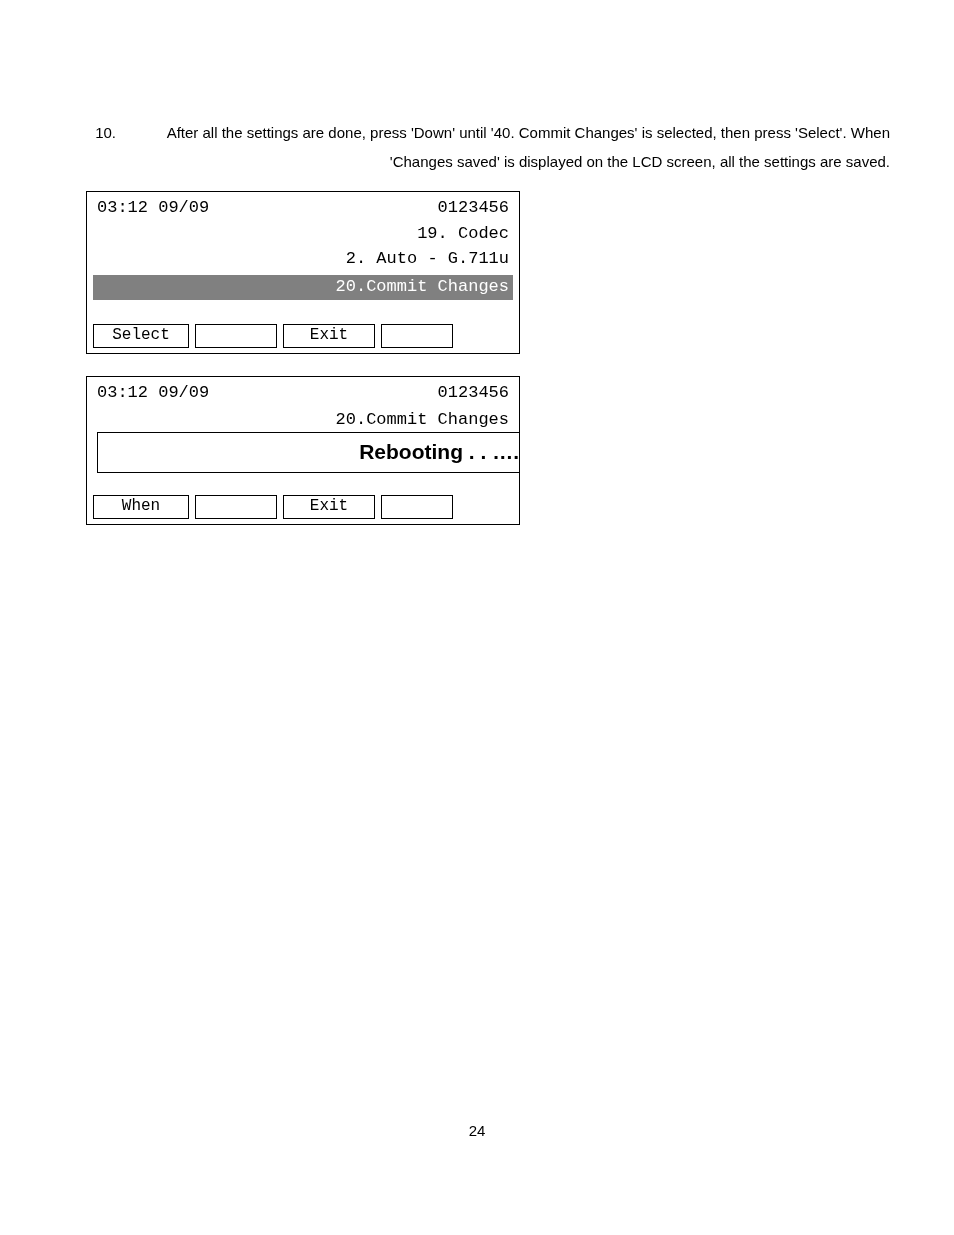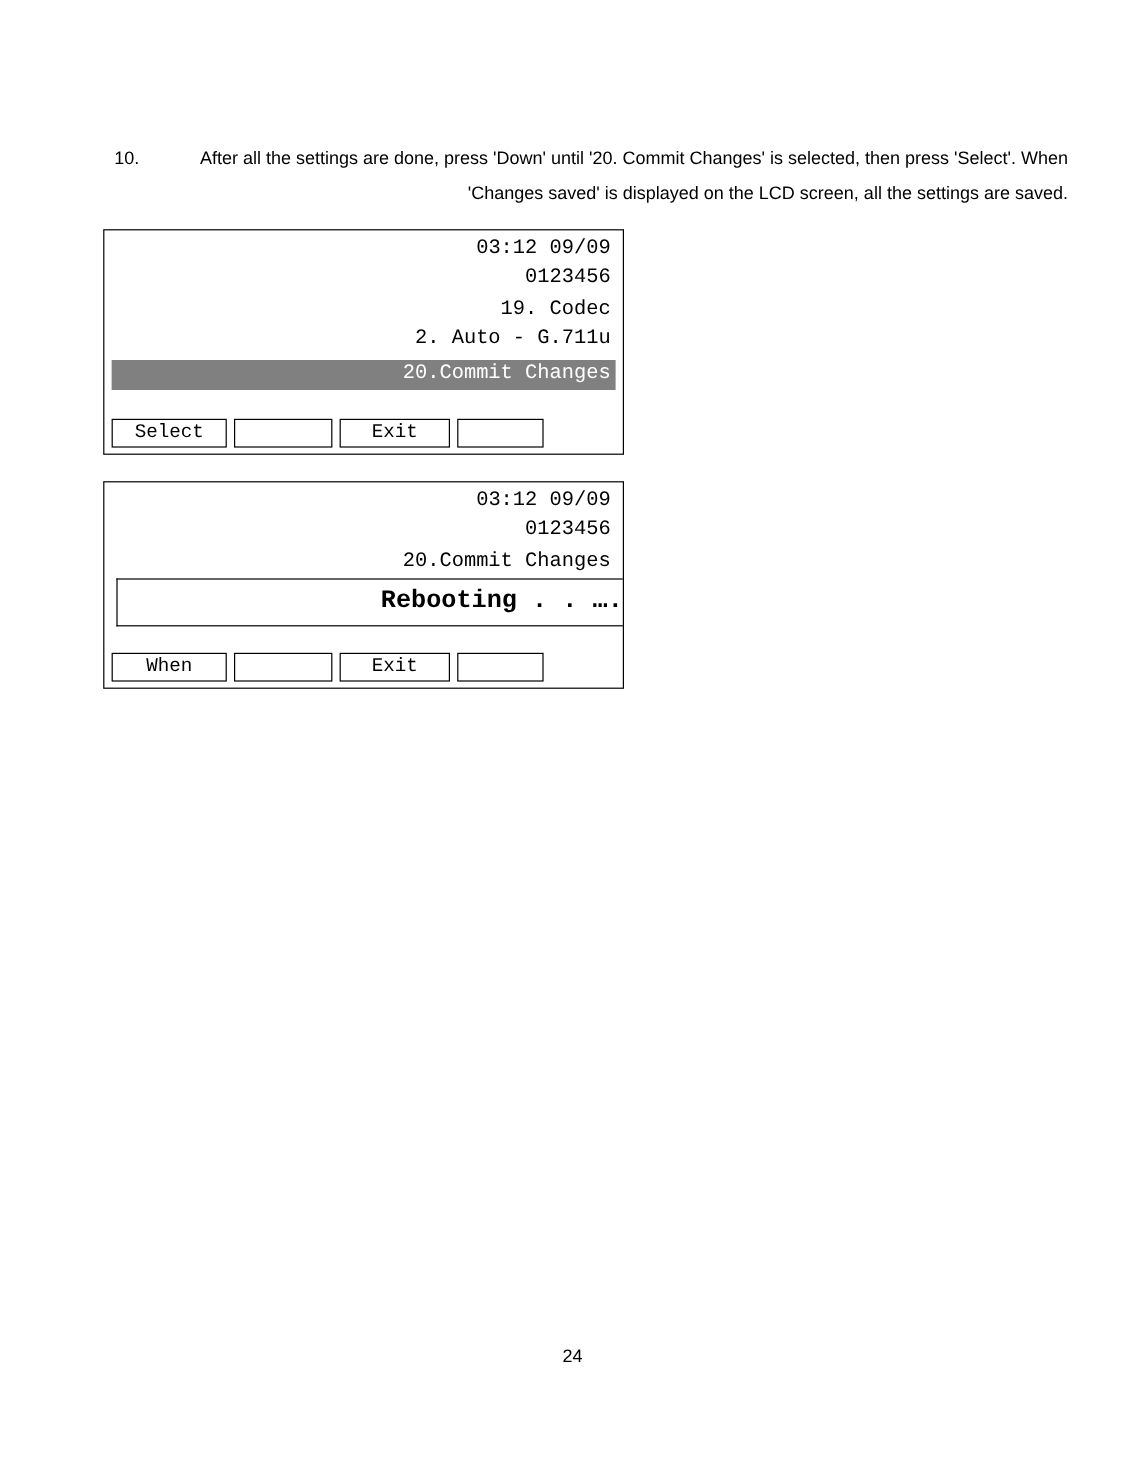--- a/index.html
+++ b/index.html
@@ -38,21 +38,20 @@
     margin: 14px 0 22px 26px;
     font-family: "Courier New", monospace;
     font-size: 17px;
     line-height: 1.45;
     position: relative;
   }
   .lcd-top {
     display: flex;
     justify-content: space-between;
     padding: 4px 10px 0 10px;
-    flex-direction: column;
   }
   .lcd-body {
     padding: 2px 10px 4px 10px;
   }
   .lcd-indent {
     padding-left: 30px;
   }
   .lcd-highlight {
     background: #808080;
     color: #fff;
@@ -77,42 +76,42 @@
   }
   .btn-w1 { width: 94px; }
   .btn-w2 { width: 80px; }
   .btn-w3 { width: 90px; }
   .btn-w4 { width: 70px; }
   .reboot-box {
     border: 1.5px solid #000;
     border-right: none;
     margin: 0 0 0 10px;
     padding: 4px 0 4px 12px;
-    font-family: Liberation Mono, monospace;
+    font-family: Liberation Sans, sans-serif;
     font-size: 21px;
     font-weight: bold;
   }
   .underline { text-decoration: underline; }
   .page-num {
     position: absolute;
     bottom: 96px;
     left: 0;
     width: 100%;
     text-align: center;
     font-size: 15px;
   }
 </style>
 </head>
 <body>
 
 <div class="page">
 
   <div class="list-item">
     <div class="list-num">10.</div>
-    <div class="list-text">After all the settings are done, press 'Down' until '20. Commit Changes' is selected, then press 'Select'. When 'Changes saved' is displayed on the LCD screen, all the settings are saved.</div>
+    <div class="list-text">After all the settings are done, press 'Down' until '40. Commit Changes' is selected, then press 'Select'. When 'Changes saved' is displayed on the LCD screen, all the settings are saved.</div>
   </div>
 
   <div class="lcd">
     <div class="lcd-top">
       <span>03:12 09/09</span>
       <span>0123456</span>
     </div>
     <div class="lcd-body">
       <div>19. Codec</div>
       <div class="lcd-indent">2. Auto - G.711u</div>

